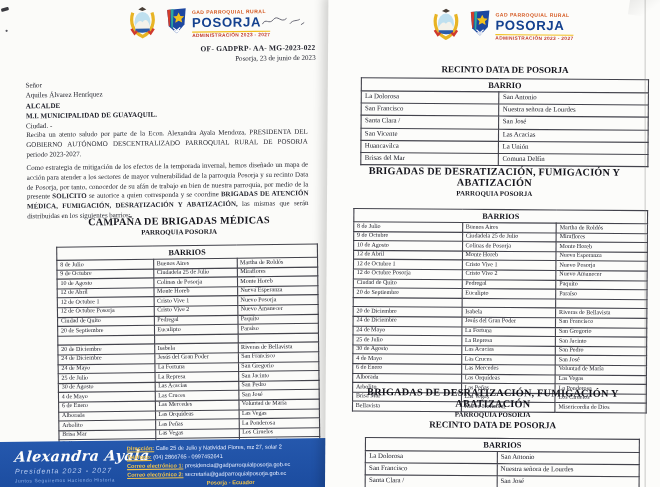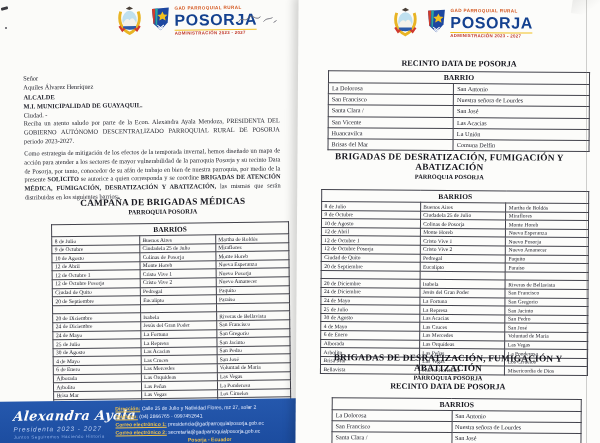--- a/index.html
+++ b/index.html
@@ -11,21 +11,21 @@
   .page { position:absolute; background:#fbfbf9; }
   .page-left  { left:-5px; top:-4px; width:314px; height:452px; transform:rotate(-0.7deg); box-shadow:2px 0 6px rgba(0,0,0,.18); }
   .page-right { left:297px; top:-3px; width:308px; height:450px; transform:rotate(0.4deg); box-shadow:-5px 0 9px rgba(0,0,0,.16); background:#fcfcfa; }
   .abs { position:absolute; }
 
   
   .logos { display:flex; align-items:center; gap:5px; }
   .pos-logo { display:flex; align-items:center; gap:3px; }
   .pos-text { display:flex; flex-direction:column; line-height:1; }
   .pos-small { font-family:"Liberation Sans",sans-serif; font-size:4.6px; font-weight:bold; color:#d4571f; letter-spacing:.4px; }
-  .pos-name  { font-family:"Liberation Sans",sans-serif; font-size:16px; font-weight:bold; color:#14418f; letter-spacing:.6px; margin-top:1px; }
+  .pos-name  { font-family:"Liberation Sans",sans-serif; font-size:12px; font-weight:bold; color:#14418f; letter-spacing:.6px; margin-top:1px; }
   .pos-admin { font-family:"Liberation Sans",sans-serif; font-size:4.4px; font-weight:bold; color:#c0392b; letter-spacing:.3px; margin-top:1.5px; border-top:1.2px solid #f2c01e; padding-top:.8px; }
 
   
   .ref { text-align:right; color:#23242e; }
   .ref-no { font-size:6.8px; font-weight:bold; letter-spacing:.2px; }
   .ref-date { font-size:6.4px; margin-top:1.5px; }
   .addr { font-size:6.4px; line-height:1.45; color:#23242e; }
   .addr .b { font-weight:bold; }
   .para { font-size:6.35px; line-height:1.38; text-align:justify; color:#262730; width:256px; }
   .para .b { font-weight:bold; }
@@ -91,20 +91,24 @@
         </div>
       </div>
     </div>
 
     <span class="abs" style="left:244px; top:18px;">
       <svg width="42" height="14" viewBox="0 0 42 14">
           <path class="squiggle" d="M2 9 C5 3 8 10 12 5 S19 9 24 4 M27 9 c3 -4 6 -2 9 -4 M37 10 l3 -2"></path>
         </svg>
     </span>
 
+    <div class="abs ref" style="right:20px; top:46px;">
+      <div class="ref-no">OF- GADPRP- AA- MG-2023-022</div>
+      <div class="ref-date">Posorja, 23 de junio de 2023</div>
+    </div>
 
     <div class="abs addr" style="left:30px; top:76px;">
       <div>Señor</div>
       <div>Aquiles Álvarez Henríquez</div>
       <div class="b">ALCALDE</div>
       <div class="b">M.I. MUNICIPALIDAD DE GUAYAQUIL.</div>
       <div>Ciudad. -</div>
     </div>
 
     <div class="abs para" style="left:30px; top:122px;">Reciba un atento saludo por parte de la Econ. Alexandra Ayala Mendoza, PRESIDENTA DEL GOBIERNO AUTÓNOMO DESCENTRALIZADO PARROQUIAL RURAL DE POSORJA periodo 2023-2027.</div>

